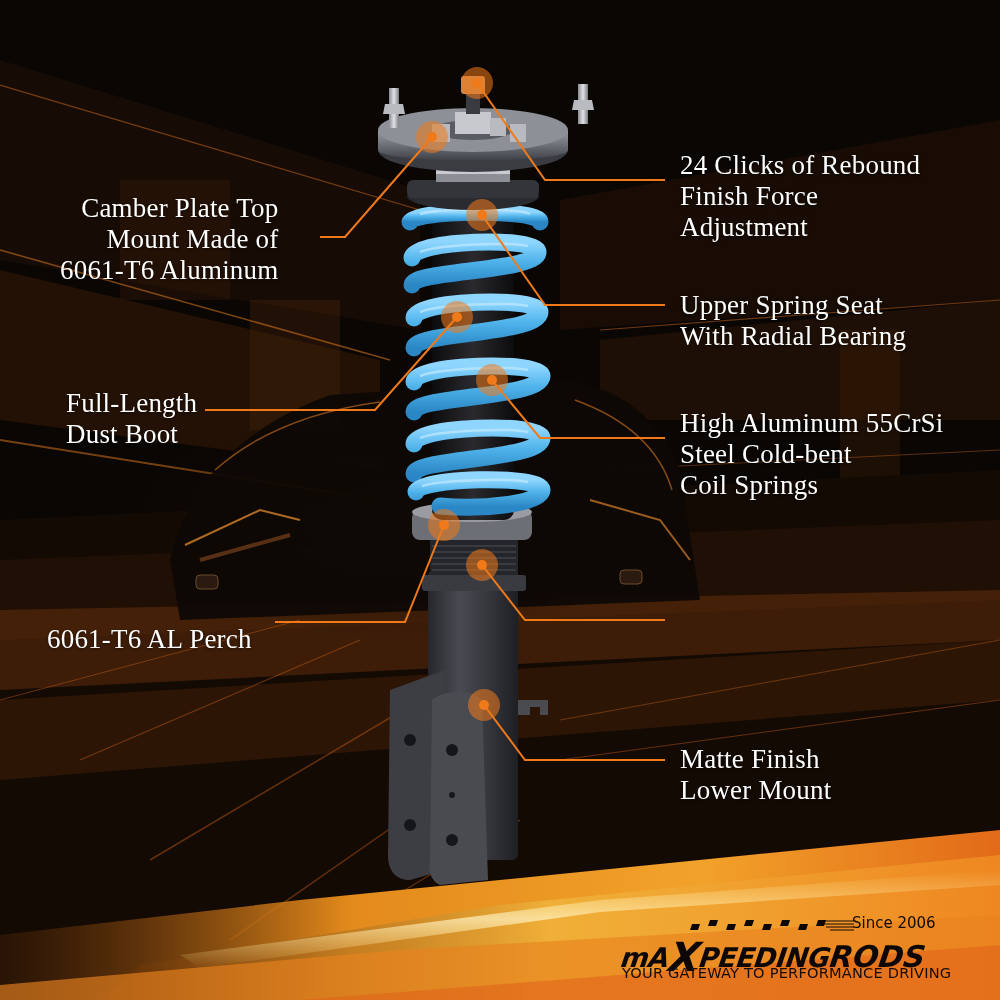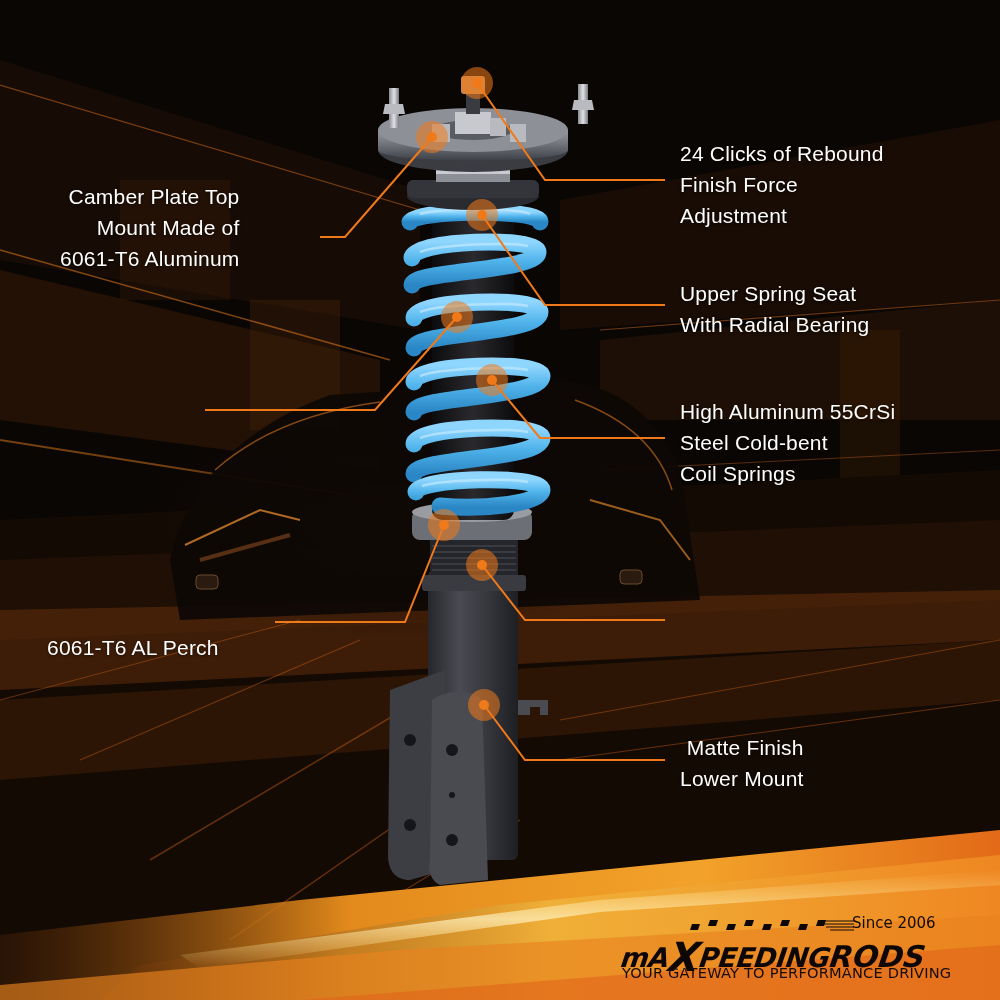--- a/index.html
+++ b/index.html
@@ -4,21 +4,21 @@
 <style>
   html, body { margin: 0; padding: 0; }
   body { width: 1000px; height: 1000px; overflow: hidden; background: #070403; font-family: "DejaVu Sans", sans-serif; }
   .stage { position: relative; width: 1000px; height: 1000px; overflow: hidden;
     background:
       radial-gradient(ellipse 420px 260px at 300px 560px, rgba(120,60,10,0.35), rgba(0,0,0,0) 70%),
       radial-gradient(ellipse 500px 220px at 820px 330px, rgba(110,55,10,0.30), rgba(0,0,0,0) 70%),
       linear-gradient(180deg, #0a0604 0%, #120904 35%, #1b0d04 60%, #130903 78%, #0c0603 100%);
   }
   .bg-layer { position: absolute; inset: 0; }
-  .label { position: absolute; color: #ffffff; font-family: Liberation Sans, sans-serif; font-size: 21px; line-height: 31px; letter-spacing: 0.2px; white-space: nowrap; text-shadow: 0 1px 3px rgba(0,0,0,0.6); }
+  .label { position: absolute; color: #ffffff; font-family: Liberation Serif, serif; font-size: 27px; line-height: 31px; letter-spacing: 0.2px; white-space: nowrap; text-shadow: 0 1px 3px rgba(0,0,0,0.6); margin-top: 12px; }
   .label span { display: block; }
   .logo { position: absolute; left: 622px; top: 908px; width: 340px; height: 80px; }
   .logo-main { position: absolute; left: 0; top: 22px; font-family: "DejaVu Sans", sans-serif; font-weight: bold; font-style: italic; font-size: 27px; color: #0d0705; letter-spacing: -0.5px; white-space: nowrap; transform: skewX(-8deg); }
   .logo-main .big-x { font-size: 40px; position: relative; top: 4px; }
   .logo-main .rods { font-size: 30px; letter-spacing: 0px; }
   .logo-since { position: absolute; left: 230px; top: 6px; font-family: "DejaVu Sans", sans-serif; font-size: 15px; color: #120a06; white-space: nowrap; }
   .logo-tagline { position: absolute; left: 0; top: 56px; font-family: "DejaVu Sans", sans-serif; font-size: 14.6px; color: #160c07; white-space: nowrap; letter-spacing: 0.2px; }
   .logo-tagline b { font-weight: normal; }
   .speed-lines { position: absolute; left: 196px; top: 10px; width: 36px; height: 14px; }
   .flag { position: absolute; left: 66px; top: 8px; width: 160px; height: 18px; }
@@ -239,39 +239,43 @@
           <circle cx="484" cy="705" r="5" fill="#f07a1a"></circle>
         </g>
     </g>
   </svg>
 
   <div class="label" style="left:60px; top:181px;text-align:right;">
     <span>Camber Plate Top</span>
     <span>Mount Made of</span>
     <span>6061-T6 Aluminum</span>
   </div>
-  <div class="label" style="left:47px; top:632px;">
+  <div class="label" style="left:66px; top:376px;">
+    <span>Full-Length</span>
+    <span>Dust Boot</span>
+  </div>
+  <div class="label" style="left:47px; top:612px;">
     <span>6061-T6 AL Perch</span>
   </div>
 
   <div class="label" style="left:680px; top:138px;">
     <span>24 Clicks of Rebound</span>
     <span>Finish Force</span>
     <span>Adjustment</span>
   </div>
   <div class="label" style="left:680px; top:278px;">
     <span>Upper Spring Seat</span>
     <span>With Radial Bearing</span>
   </div>
   <div class="label" style="left:680px; top:396px;">
     <span>High Aluminum 55CrSi</span>
     <span>Steel Cold-bent</span>
     <span>Coil Springs</span>
   </div>
-  <div class="label" style="left:680px; top:732px;text-align:right;">
+  <div class="label" style="left:680px; top:732px;">
     <span>Matte Finish</span>
     <span>Lower Mount</span>
   </div>
 
   <div class="logo">
     <svg class="flag" viewBox="0 0 160 18">
       <g fill="#0d0705">
         <polygon points="4,8 12,8 10,14 2,14"></polygon>
         <polygon points="22,4 30,4 28,10 20,10"></polygon>
         <polygon points="40,8 48,8 46,14 38,14"></polygon>

